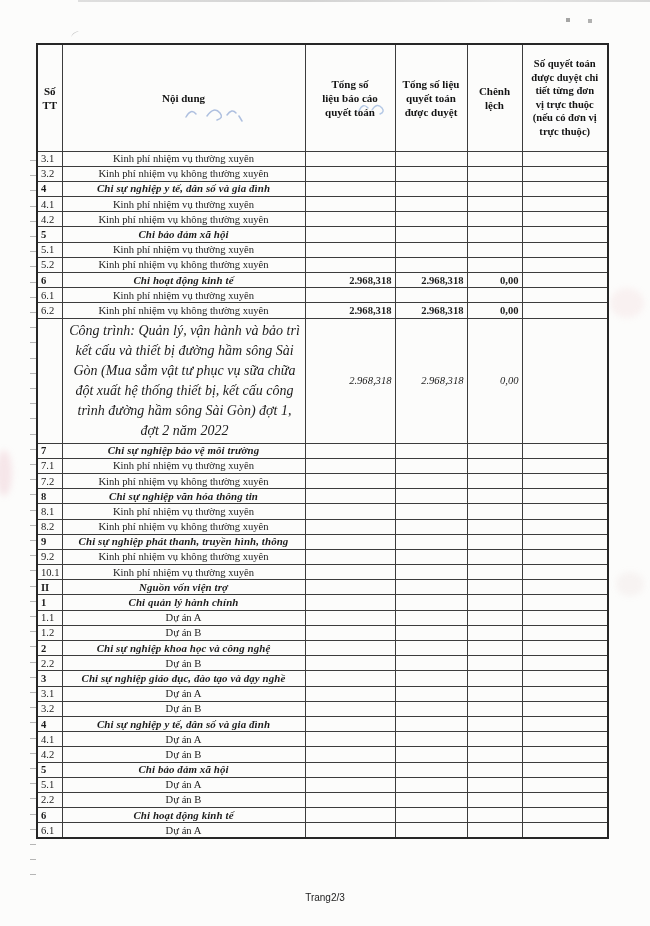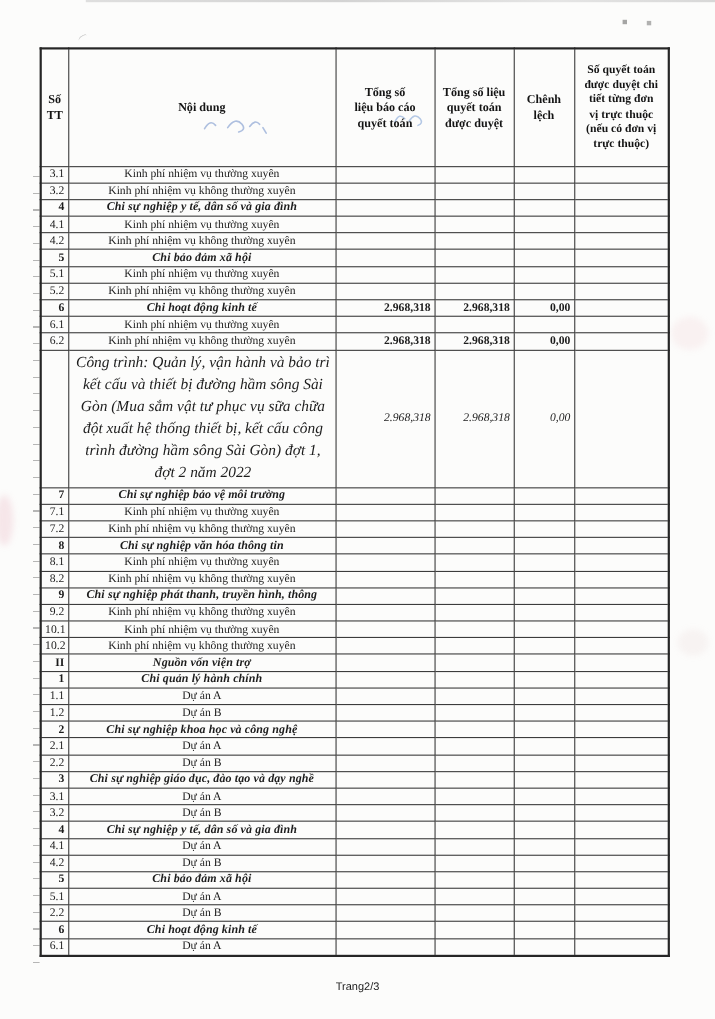--- a/index.html
+++ b/index.html
@@ -19,21 +19,21 @@
   .doc th{
     font-weight:bold;font-size:11px;line-height:1.28;
     text-align:center;vertical-align:middle;padding:2px 1px;
     white-space:pre-line;color:#141414;
   }
   .doc th.c6{font-size:10.6px;}
   .doc tbody td{
     height:14.2px;font-size:10.6px;line-height:13px;
     vertical-align:middle;padding:0 3px;white-space:nowrap;
   }
-  td.stt{text-align:right;padding:0 1px;font-size:10.3px;}
+  td.stt{text-align:left;padding:0 1px;font-size:10.3px;}
   td.content{text-align:center;padding-left:4px;}
   tr.sec td.content{font-weight:bold;font-size:10.9px;letter-spacing:.1px;font-style:italic;}
   tr.sec td.stt{font-weight:bold;}
   td.val{text-align:right;padding-right:4px;}
   td.val.vb{font-weight:bold;}
   tr.proj td{white-space:normal;height:auto;}
   tr.proj td.content{
     font-style:italic;font-size:14px;line-height:20px;
     padding:2px 4px 2px 6px;
   }
@@ -286,28 +286,20 @@
           <td class="detail"></td>
         </tr>
         <tr class="">
           <td class="stt">10.1</td>
           <td class="content">Kinh phí nhiệm vụ thường xuyên</td>
           <td class="val"></td>
           <td class="val"></td>
           <td class="val"></td>
           <td class="detail"></td>
         </tr>
-        <tr class="">
-          <td class="stt">10.2</td>
-          <td class="content">Kinh phí nhiệm vụ không thường xuyên</td>
-          <td class="val"></td>
-          <td class="val"></td>
-          <td class="val"></td>
-          <td class="detail"></td>
-        </tr>
         <tr class="sec">
           <td class="stt">II</td>
           <td class="content">Nguồn vốn viện trợ</td>
           <td class="val"></td>
           <td class="val"></td>
           <td class="val"></td>
           <td class="detail"></td>
         </tr>
         <tr class="sec">
           <td class="stt">1</td>
@@ -335,28 +327,20 @@
         </tr>
         <tr class="sec">
           <td class="stt">2</td>
           <td class="content">Chi sự nghiệp khoa học và công nghệ</td>
           <td class="val"></td>
           <td class="val"></td>
           <td class="val"></td>
           <td class="detail"></td>
         </tr>
         <tr class="">
-          <td class="stt">2.1</td>
-          <td class="content">Dự án A</td>
-          <td class="val"></td>
-          <td class="val"></td>
-          <td class="val"></td>
-          <td class="detail"></td>
-        </tr>
-        <tr class="">
           <td class="stt">2.2</td>
           <td class="content">Dự án B</td>
           <td class="val"></td>
           <td class="val"></td>
           <td class="val"></td>
           <td class="detail"></td>
         </tr>
         <tr class="sec">
           <td class="stt">3</td>
           <td class="content">Chi sự nghiệp giáo dục, đào tạo và dạy nghề</td>

